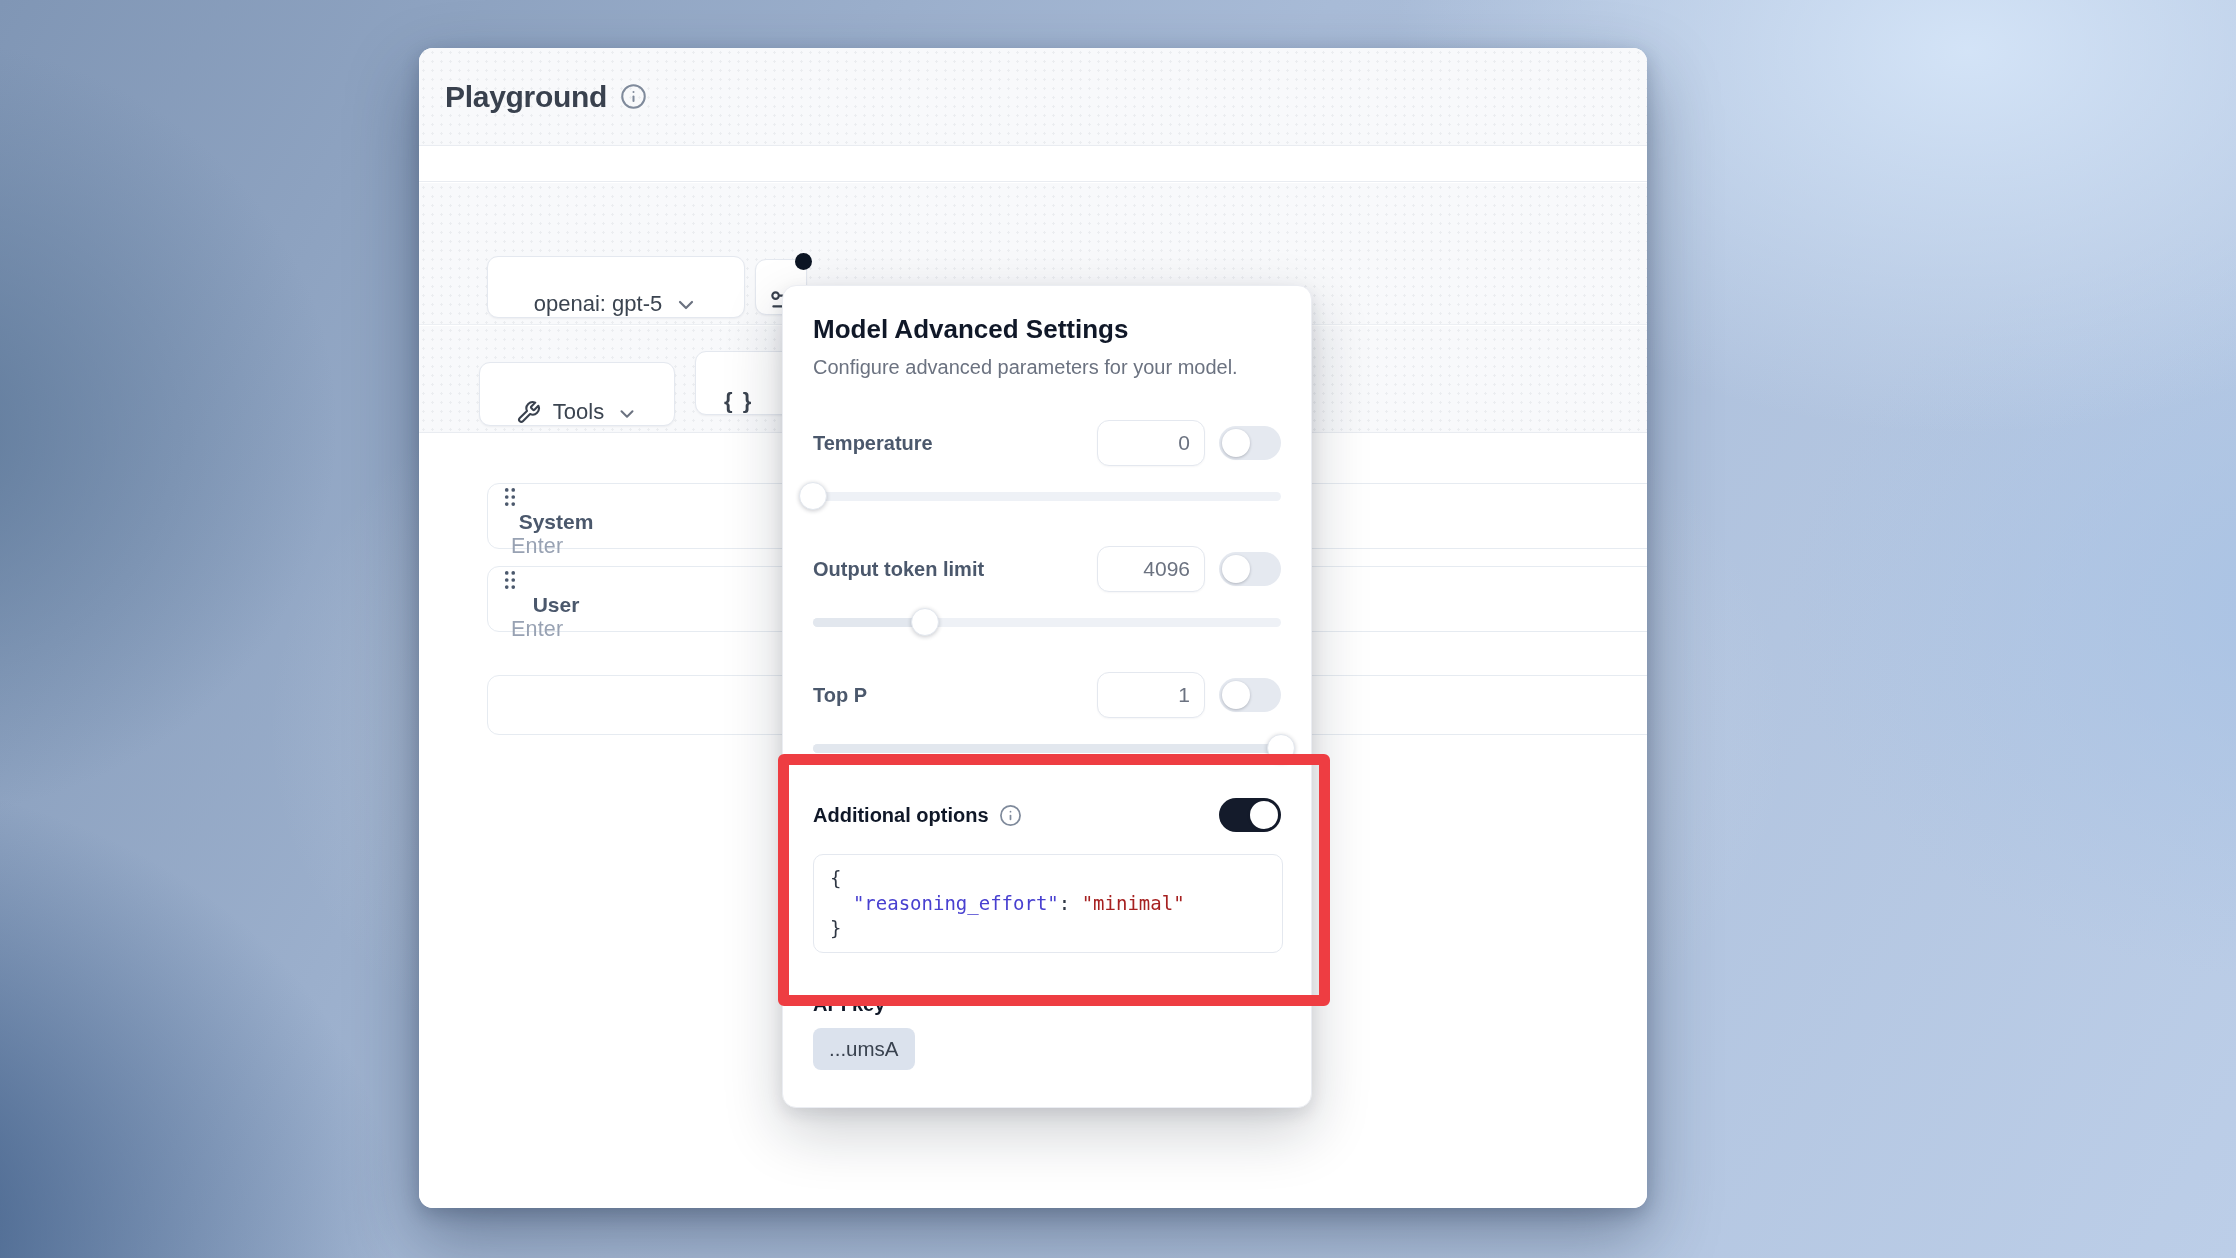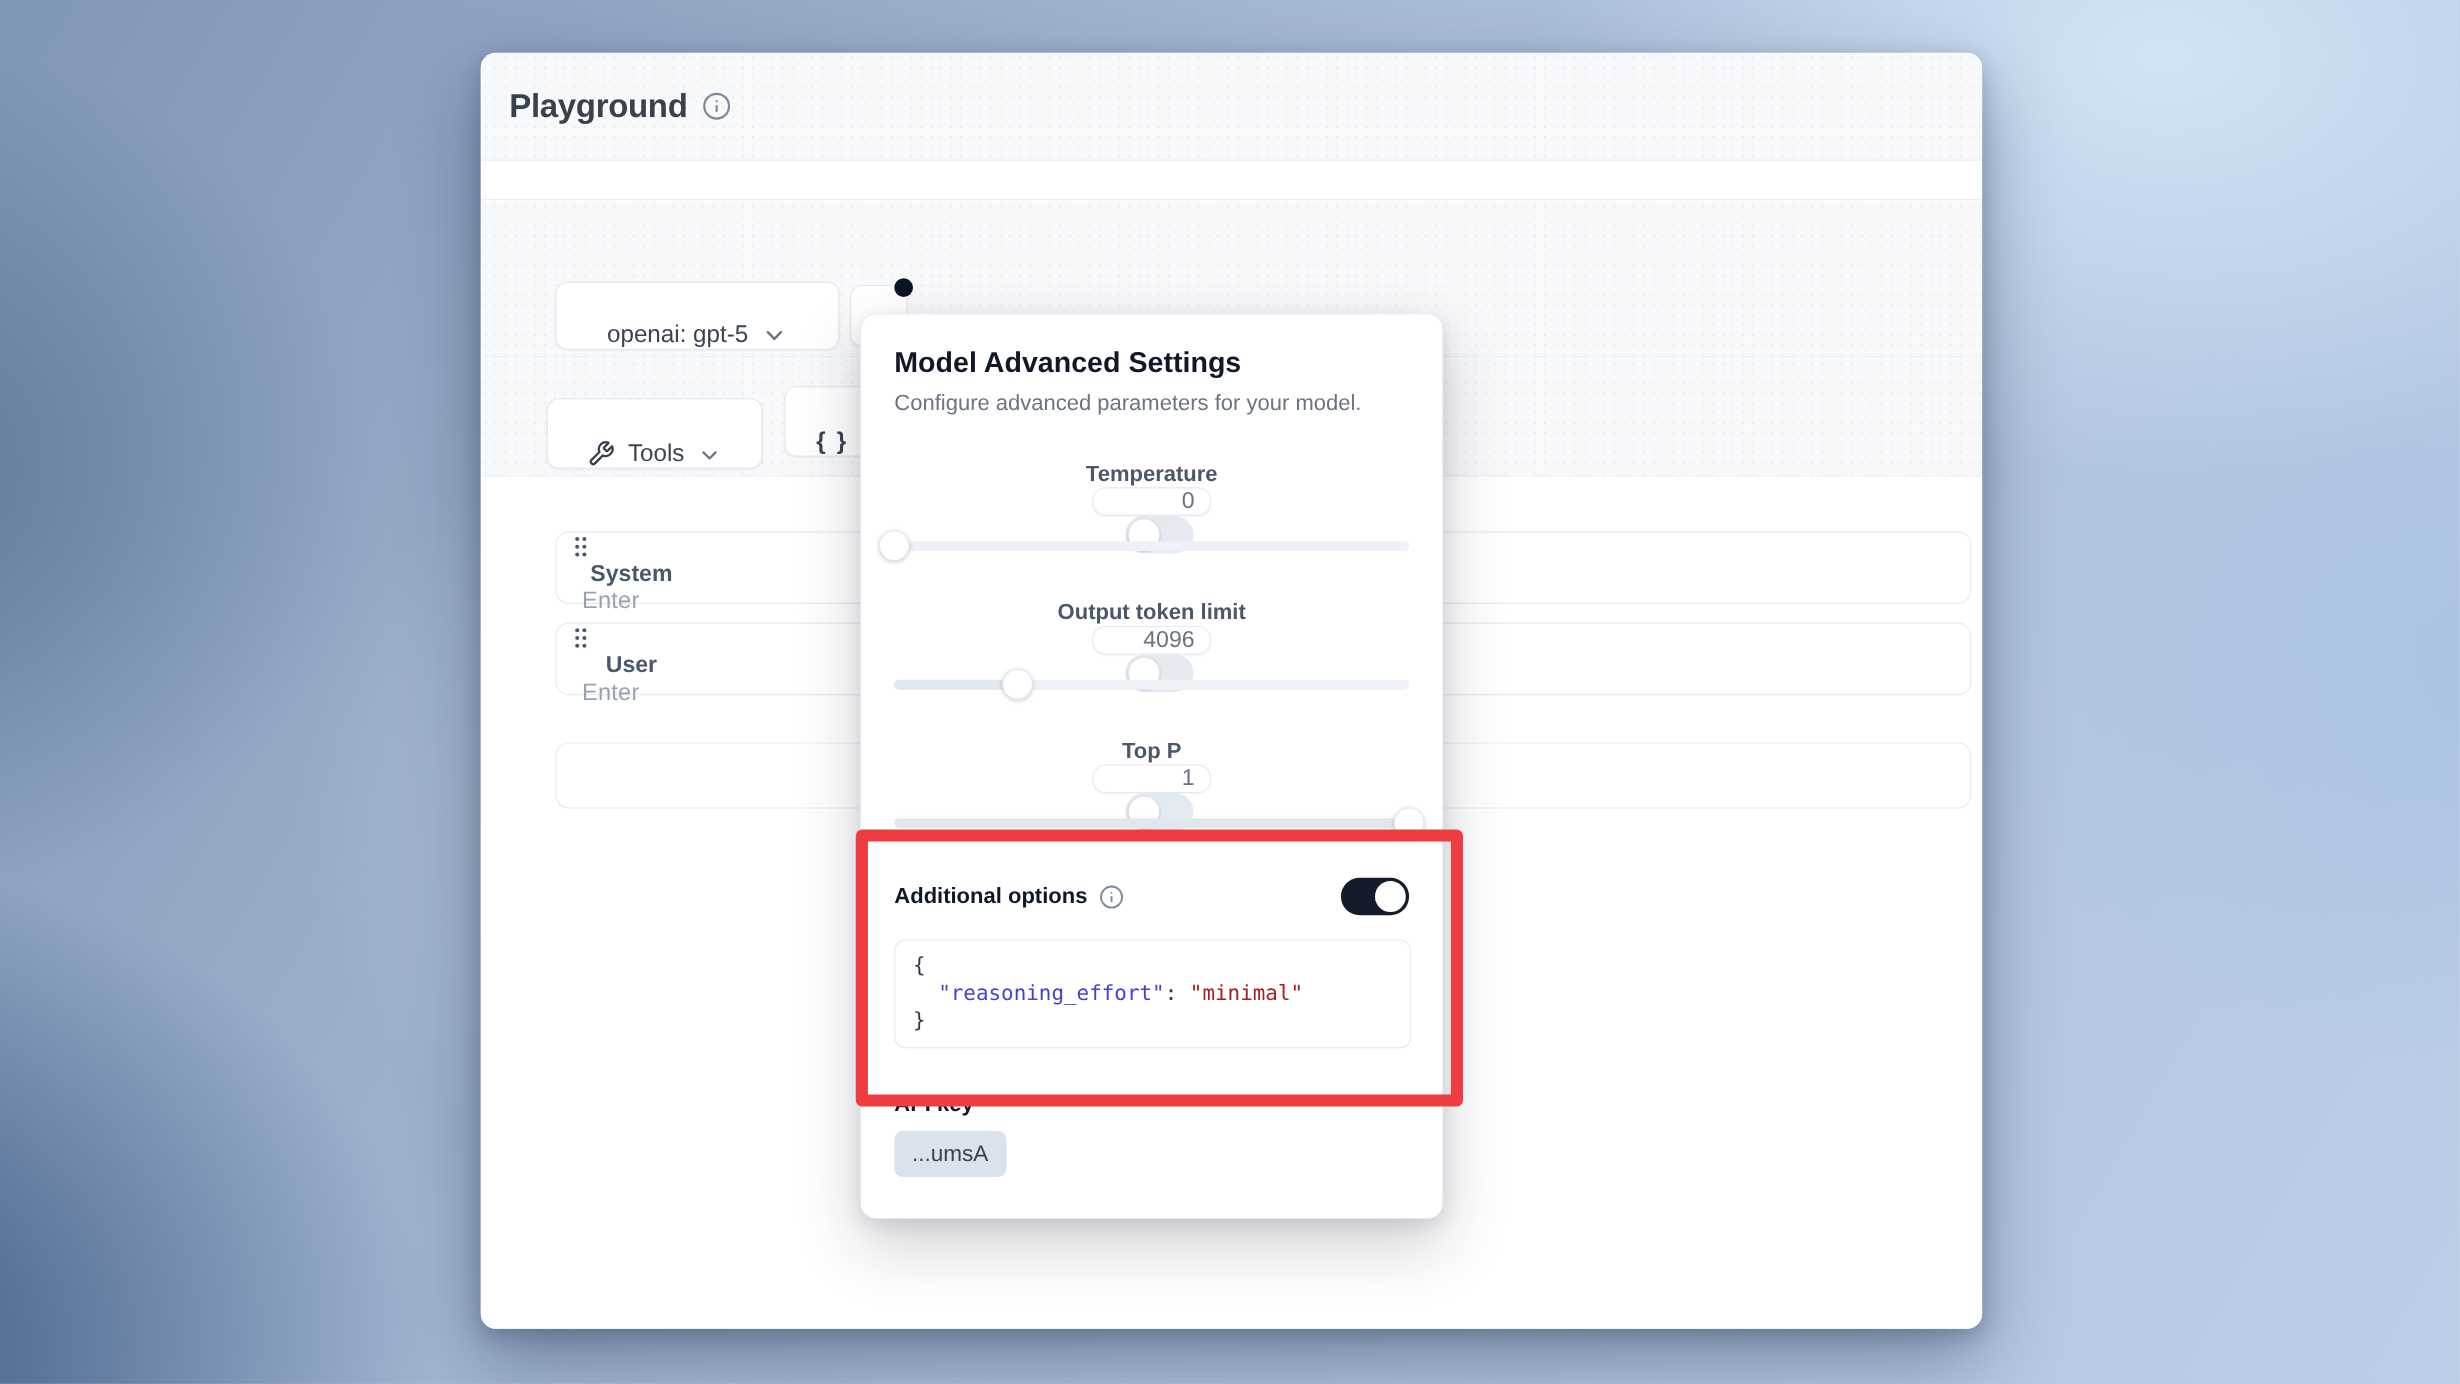--- a/index.html
+++ b/index.html
@@ -12,21 +12,21 @@
       radial-gradient(52rem 38rem at 103% 48%, rgba(168,194,228,.85), transparent 62%),
       radial-gradient(58rem 46rem at -8% 98%, rgba(50,82,126,.95), transparent 62%),
       radial-gradient(46rem 42rem at -4% 34%, rgba(92,119,152,.92), transparent 58%),
       radial-gradient(72rem 46rem at 46% 58%, rgba(209,218,231,.9), transparent 66%),
       linear-gradient(120deg,#8096b5,#a9bcd8 45%,#bccee8);
   }
   .stage { position:relative; width:2236px; height:1258px; }
 
   
   .card {
-    position:absolute; left:437px; top:48px; width:1365px; height:1160px;
+    position:absolute; left:419px; top:48px; width:1228px; height:1160px;
     background:#fff; border-radius:14px; overflow:hidden;
     box-shadow:0 30px 70px rgba(18,34,60,.38), 0 6px 18px rgba(18,34,60,.22);
   }
   .dotbg {
     background-color:#f8f9fb;
     background-image:radial-gradient(rgba(120,130,150,.10) 1.2px, transparent 1.2px);
     background-size:9px 9px;
   }
   .card-header { position:absolute; left:0; top:0; width:100%; height:98px;
     border-bottom:1px solid #e9ecf1; display:flex; align-items:center; padding:0 26px; gap:13px; }
@@ -63,21 +63,21 @@
   svg.ic { display:block; }
 
   
   .popover { position:absolute; left:782px; top:285px; width:530px; height:823px;
     background:#fff; border:1px solid #ebedf2; border-radius:14px; z-index:40;
     box-shadow:0 24px 60px rgba(15,23,42,.20), 0 6px 16px rgba(15,23,42,.10);
     padding:28px 30px; }
   .pop-title { font-size:26px; font-weight:700; color:#101828; line-height:30px; }
   .pop-sub { margin-top:10px; font-size:20px; color:#6b7280; line-height:26px; margin-bottom:40px; }
 
-  .param-row { display:flex; align-items:center; height:46px;flex-direction:column; }
+  .param-row { display:flex; align-items:center; height:46px; }
   .param-label { flex:1; font-size:20px; font-weight:600; color:#4b586c; }
   .param-input { width:108px; height:46px; border:1.5px solid #e4e8ef; border-radius:12px;
     text-align:right; padding-right:14px; font-size:21px; color:#6b7280;
     font-family:"Liberation Sans","DejaVu Sans",sans-serif; background:#fff; outline:none;
     box-shadow:0 1px 2px rgba(16,24,40,.04); }
   .toggle { position:relative; width:62px; height:34px; border-radius:17px;
     background:#e5e9f0; margin-left:14px; cursor:pointer; flex:none; transition:none; }
   .toggle .knob { position:absolute; left:3px; top:3px; width:28px; height:28px;
     border-radius:50%; background:#fff; box-shadow:0 1px 3px rgba(16,24,40,.25); }
   .toggle.on { background:var(--toggle-on,#141b2b); }

